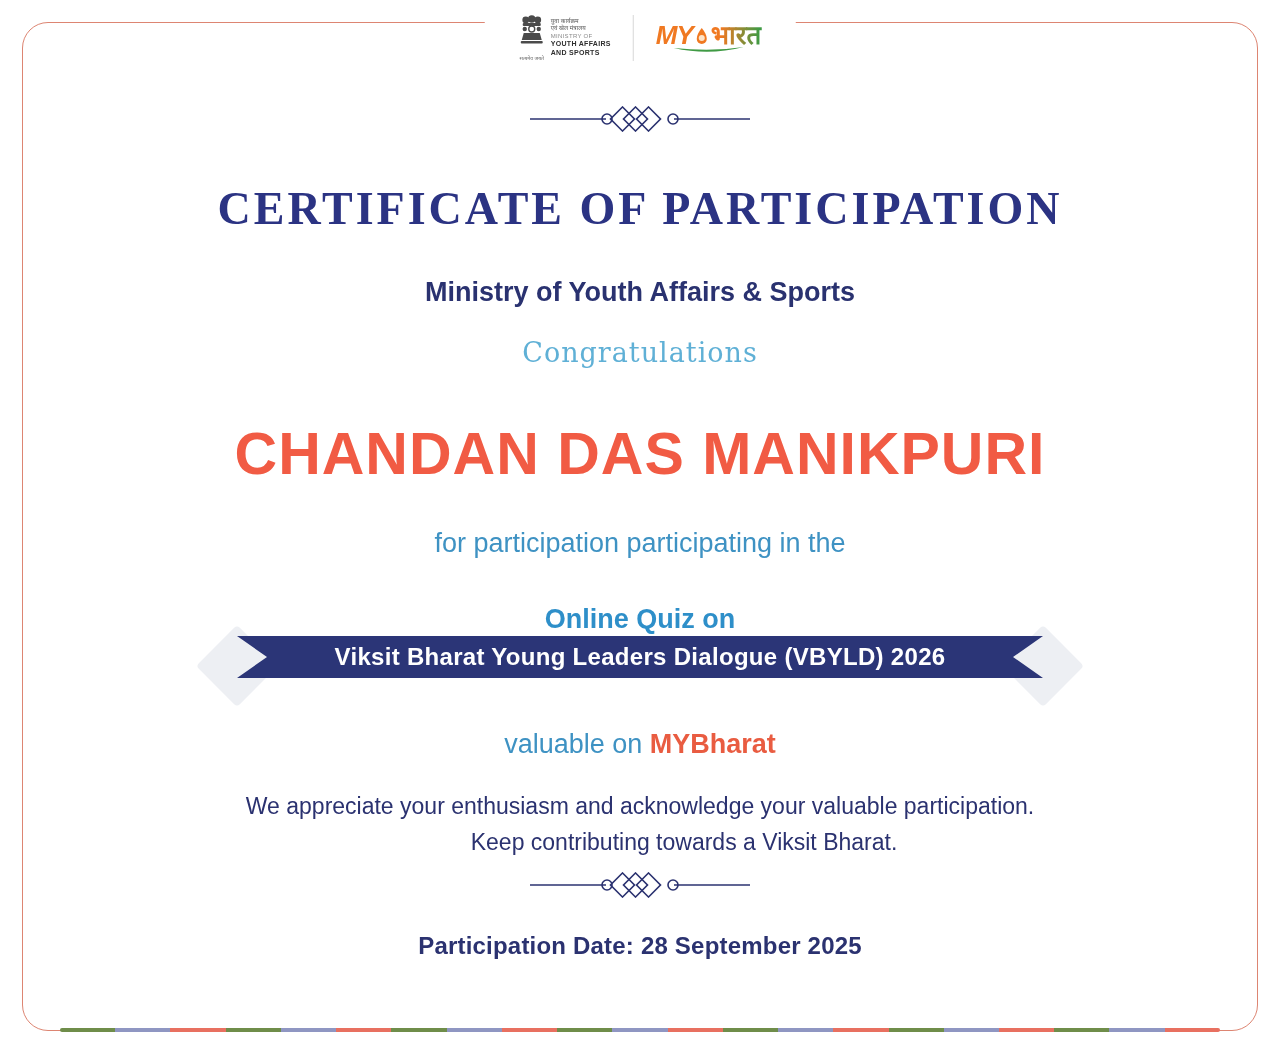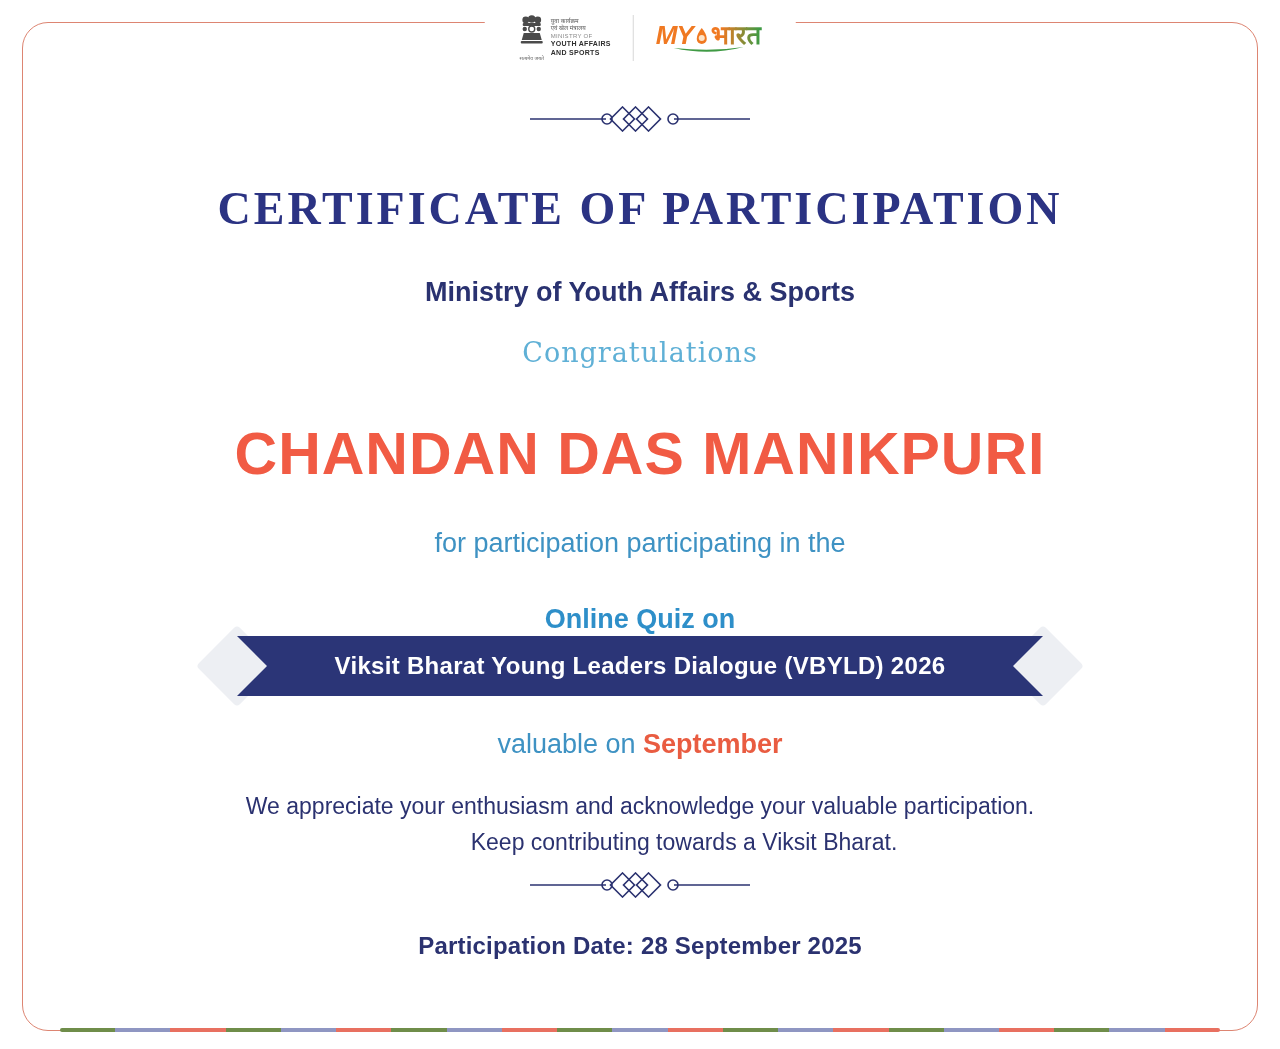--- a/index.html
+++ b/index.html
@@ -51,21 +51,21 @@
   .line2{top:580px;font-size:27px;font-weight:bold;color:#2e8fc9;margin-top:24px;}
   
   .ribbon-wrap{position:absolute;top:634px;left:0;width:100%;height:64px;}
   .ribbon-shadow{
     position:absolute;width:58px;height:58px;top:3px;background:#edeff3;
     transform:rotate(45deg);border-radius:4px;
   }
   .ribbon-shadow.left{left:208px;}
   .ribbon-shadow.right{left:1014px;}
   .ribbon-band{
-    position:absolute;left:237px;top:2px;width:806px;height:60px;background:#2b3577;
+    position:absolute;left:237px;top:2px;width:806px;height:42px;background:#2b3577;
     clip-path:polygon(0 0,100% 0,calc(100% - 30px) 50%,100% 100%,0 100%,30px 50%);
     display:flex;align-items:center;justify-content:center;
   }
   .ribbon-text{color:#ffffff;font-size:24px;font-weight:bold;letter-spacing:.3px;}
   .conducted{top:729px;font-size:27px;color:#3e92c3;}
   .conducted .platform{font-weight:bold;color:#e95c41;}
   .appr{font-size:23px;color:#2b3270;font-weight:500;}
   .appr1{top:793px;}
   .appr2{top:829px;margin-left:44px;}
   .date-line{top:932px;font-size:24px;font-weight:bold;color:#2b3270;letter-spacing:.2px;}
@@ -145,21 +145,21 @@
 
 <div class="ribbon-wrap">
   <div class="ribbon-shadow left"></div>
   <div class="ribbon-shadow right"></div>
   <div class="ribbon-band">
     <span class="ribbon-text">Viksit Bharat Young Leaders Dialogue (VBYLD) 2026</span>
   </div>
 </div>
 
 <div class="t-center conducted">
-  <span>valuable on </span><span class="platform">September</span>
+  <span>valuable on </span><span class="platform">MYBharat</span>
 </div>
 
 <div class="t-center appr appr1">We appreciate your enthusiasm and acknowledge your valuable participation.</div>
 <div class="t-center appr appr2">Keep contributing towards a Viksit Bharat.</div>
 
 <div class="ornament" style="top:872px">
   <svg width="220" height="26" viewBox="0 0 220 26">
     <g stroke="#2b3270" fill="none" stroke-width="1.6">
       <line x1="0" y1="13" x2="76" y2="13"></line>
       <line x1="144" y1="13" x2="220" y2="13"></line>

